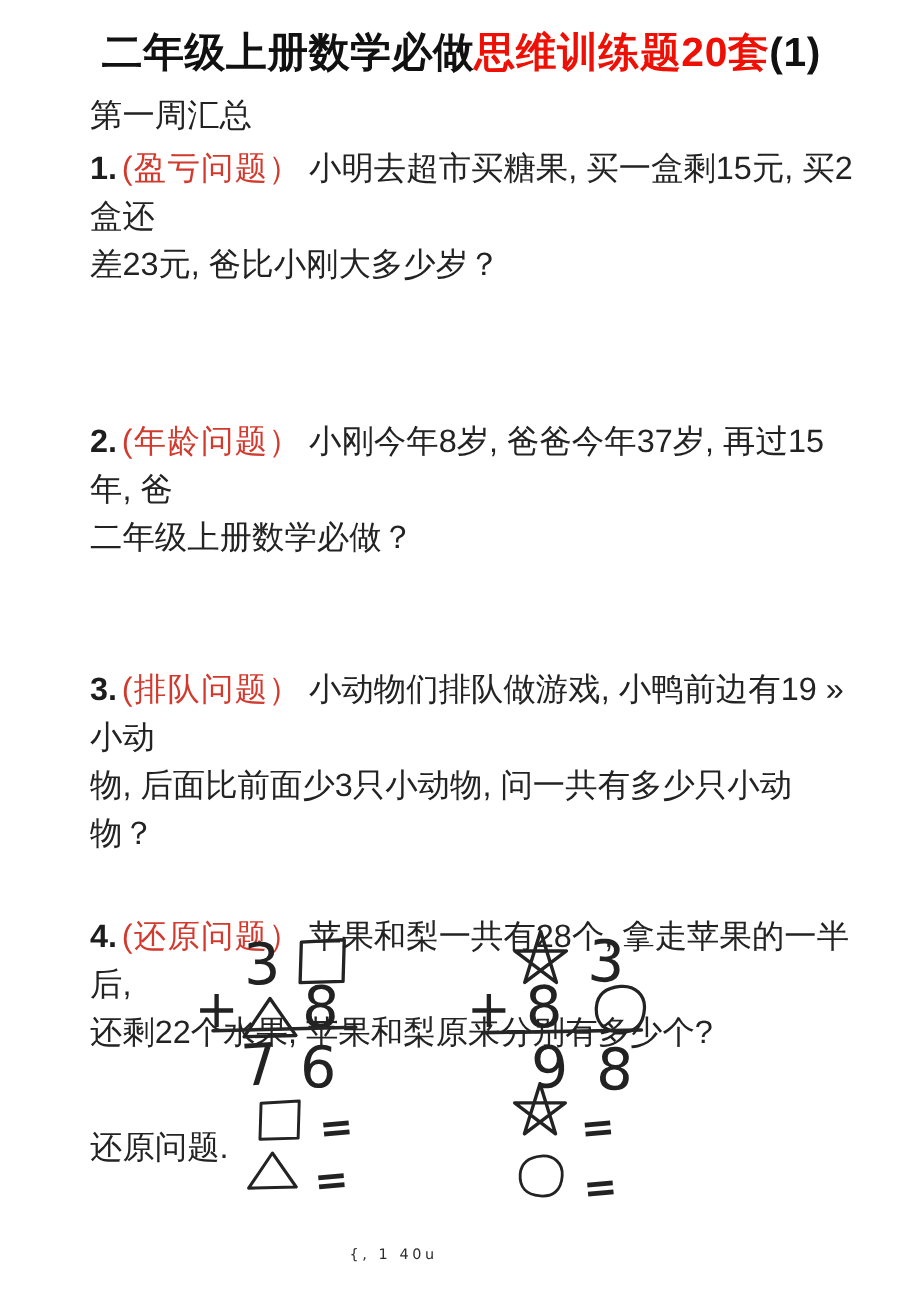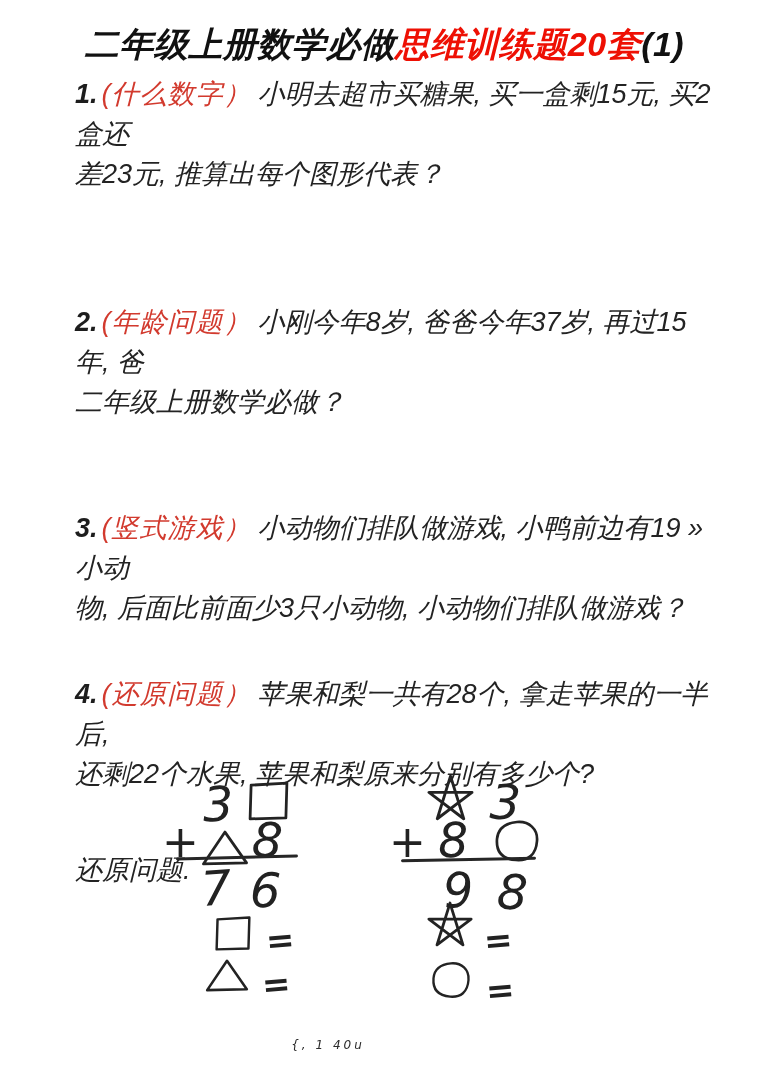--- a/index.html
+++ b/index.html
@@ -8,21 +8,20 @@
     --ink:#1b1b1b;
   }
   html,body{margin:0;padding:0;background:#ffffff;}
   .page{
     position:relative;
     width:769px;height:1080px;
     background:#ffffff;
     overflow:hidden;
     font-family:"Liberation Sans",sans-serif;
     color:var(--ink);
-    font-style:italic;
   }
   
   .title{
     padding-top:25px;
     text-align:center;
     font-size:34px;
     font-weight:bold;
     letter-spacing:.5px;
     line-height:39px;
     color:#111;
@@ -115,34 +114,35 @@
 </style>
 </head>
 <body>
 
 <div class="page">
 
   <h1 class="title" style="margin:0;">
     <span>二年级上册数学必做</span><span class="red">思维训练题20套</span><span>(1)</span>
   </h1>
 
+  <div class="subtitle">第一周汇总</div>
 
   <div class="problem p1">
-    <div><span class="pnum">1.</span><span class="plabel">(什么数字）</span><span>小明去超市买糖果, 买一盒剩15元, 买2盒还</span></div>
-    <div>差23元, 推算出每个图形代表？</div>
+    <div><span class="pnum">1.</span><span class="plabel">(盈亏问题）</span><span>小明去超市买糖果, 买一盒剩15元, 买2盒还</span></div>
+    <div>差23元, 爸比小刚大多少岁？</div>
   </div>
 
   <div class="problem p2">
     <div><span class="pnum">2.</span><span class="plabel">(年龄问题）</span><span>小刚今年8岁, 爸爸今年37岁, 再过15年, 爸</span></div>
     <div>二年级上册数学必做？</div>
   </div>
 
   <div class="problem p3">
-    <div><span class="pnum">3.</span><span class="plabel">(竖式游戏）</span><span>小动物们排队做游戏, 小鸭前边有19 » 小动</span></div>
-    <div>物, 后面比前面少3只小动物, 小动物们排队做游戏？</div>
+    <div><span class="pnum">3.</span><span class="plabel">(排队问题）</span><span>小动物们排队做游戏, 小鸭前边有19 » 小动</span></div>
+    <div>物, 后面比前面少3只小动物, 问一共有多少只小动物？</div>
   </div>
 
   <div class="problem p4">
     <div><span class="pnum">4.</span><span class="plabel">(还原问题）</span><span>苹果和梨一共有28个, 拿走苹果的一半后,</span></div>
     <div>还剩22个水果, 苹果和梨原来分别有多少个?</div>
   </div>
 
   <div class="problem p5">
     <div>还原问题.</div>
   </div>

